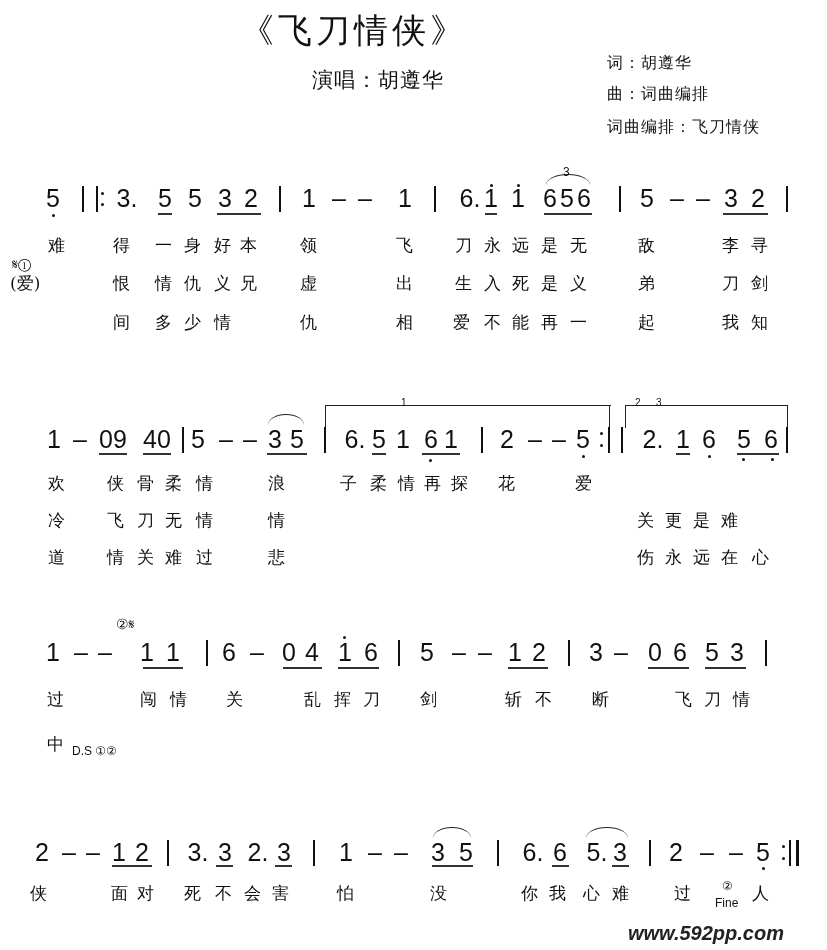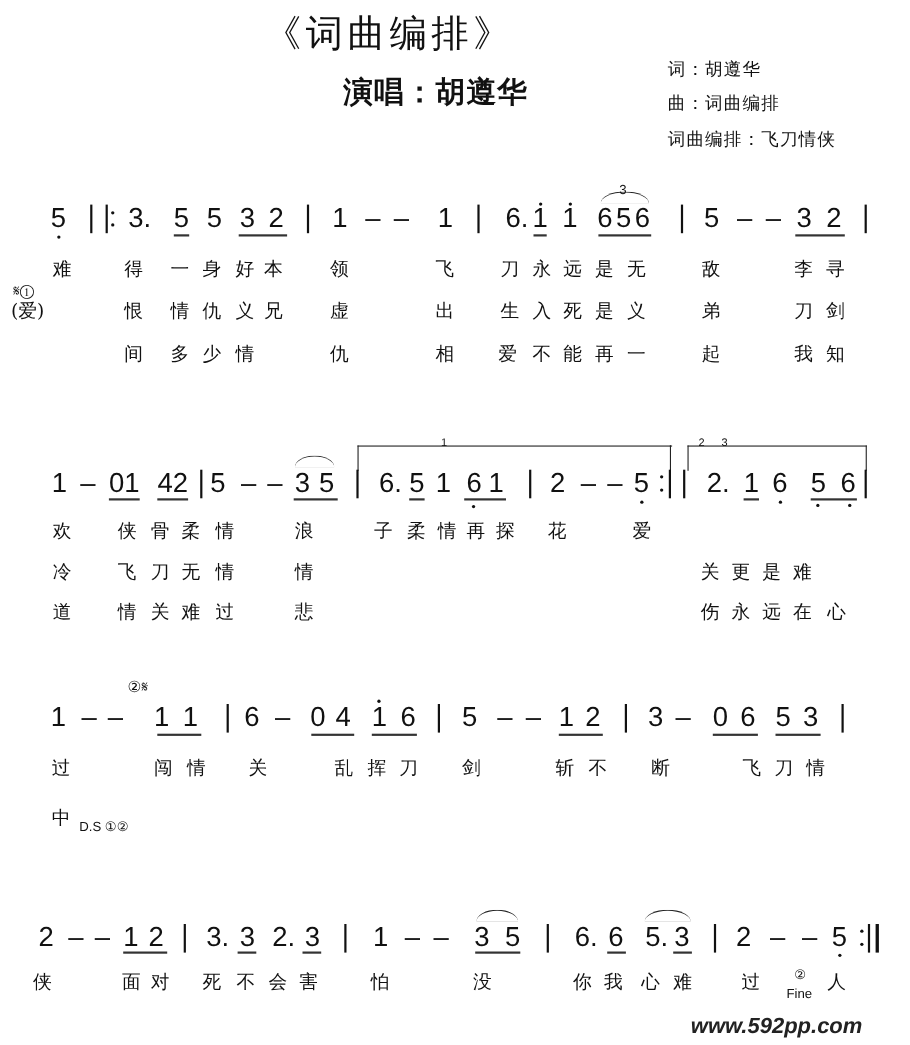--- a/index.html
+++ b/index.html
@@ -1,34 +1,34 @@
 <!DOCTYPE html>
 <html><head>
 <meta charset="utf-8">
 <style>
   html, body { margin:0; padding:0; background:#ffffff; }
   body { width:827px; height:950px; position:relative; overflow:hidden; font-family:"DejaVu Serif", serif; color:#111; }
   .abs { position:absolute; white-space:nowrap; }
   .title { font-family:"DejaVu Serif", serif; font-size:34px; letter-spacing:4px; }
-  .singer { font-family:"DejaVu Serif", serif; font-size:27px; letter-spacing:1px;font-weight:bold; }
+  .singer { font-family:"DejaVu Serif", serif; font-size:21px; letter-spacing:1px; }
   .credit { font-family:"DejaVu Serif", serif; font-size:16px; letter-spacing:1px; }
   .n { position:absolute; font-family:"Liberation Sans", sans-serif; font-size:25px; line-height:25px; text-align:center; color:#111; }
   .bar { position:absolute; width:2px; height:26px; background:#111; }
   .ul { position:absolute; height:1.5px; background:#333; }
   .dot { position:absolute; width:3px; height:3px; border-radius:50%; background:#111; }
   .lyr { position:absolute; font-family:"DejaVu Serif", serif; font-size:17px; line-height:18px; letter-spacing:0; }
   .small { position:absolute; font-family:"Liberation Sans", sans-serif; font-size:12px; }
   .bracket { position:absolute; border-top:1.5px solid #222; border-left:1.5px solid #222; border-right:1.5px solid #222; }
   .slur { position:absolute; border-top:1.5px solid #222; border-radius:50% 50% 0 0 / 100% 100% 0 0; }
   .watermark { font-family:"Liberation Sans", sans-serif; font-size:20px; font-weight:bold; font-style:italic; color:#222; }
 </style>
 </head>
 <body>
 
-<div class="abs title" style="left:240px;top:8px;">《词曲编排》</div>
+<div class="abs title" style="left:240px;top:8px;">《飞刀情侠》</div>
 <div class="abs singer" style="left:312px;top:66px;">演唱：胡遵华</div>
 <div class="abs credit" style="left:607px;top:53px;">词：胡遵华</div>
 <div class="abs credit" style="left:607px;top:84px;">曲：词曲编排</div>
 <div class="abs credit" style="left:607px;top:117px;">词曲编排：飞刀情侠</div>
 
 <div>
   <div class="n" style="left:44px;top:186px;width:18px;">5</div>
   <div class="dot" style="left:52px;top:214px;"></div>
   <div class="bar" style="left:82px;top:186px;"></div>
   <div class="bar" style="left:96px;top:186px;"></div>
@@ -123,23 +123,23 @@
 <div>
   <div class="bracket" style="left:325px;top:405px;width:285px;height:22px;border-right:none;"></div>
   <div class="bracket" style="left:609px;top:405px;width:0;height:22px;border-left:none;"></div>
   <div class="small" style="left:401px;top:397px;font-size:10px;">1</div>
   <div class="bracket" style="left:625px;top:405px;width:161px;height:22px;"></div>
   <div class="small" style="left:635px;top:397px;font-size:10px;">2</div>
   <div class="small" style="left:656px;top:397px;font-size:10px;">3</div>
 
   <div class="n" style="left:45px;top:427px;width:18px;">1</div>
   <div class="n" style="left:71px;top:427px;width:18px;">–</div>
-  <div class="n" style="left:98px;top:427px;width:30px;">01</div>
+  <div class="n" style="left:98px;top:427px;width:30px;">09</div>
   <div class="ul" style="left:99px;top:453px;width:28px;"></div>
-  <div class="n" style="left:142px;top:427px;width:30px;">42</div>
+  <div class="n" style="left:142px;top:427px;width:30px;">40</div>
   <div class="ul" style="left:143px;top:453px;width:28px;"></div>
   <div class="bar" style="left:182px;top:427px;"></div>
   <div class="n" style="left:189px;top:427px;width:18px;">5</div>
   <div class="n" style="left:217px;top:427px;width:18px;">–</div>
   <div class="n" style="left:241px;top:427px;width:18px;">–</div>
   <div class="slur" style="left:268px;top:414px;width:36px;height:10px;"></div>
   <div class="n" style="left:266px;top:427px;width:18px;">3</div>
   <div class="n" style="left:288px;top:427px;width:18px;">5</div>
   <div class="ul" style="left:267px;top:453px;width:40px;"></div>
   <div class="bar" style="left:324px;top:427px;"></div>

